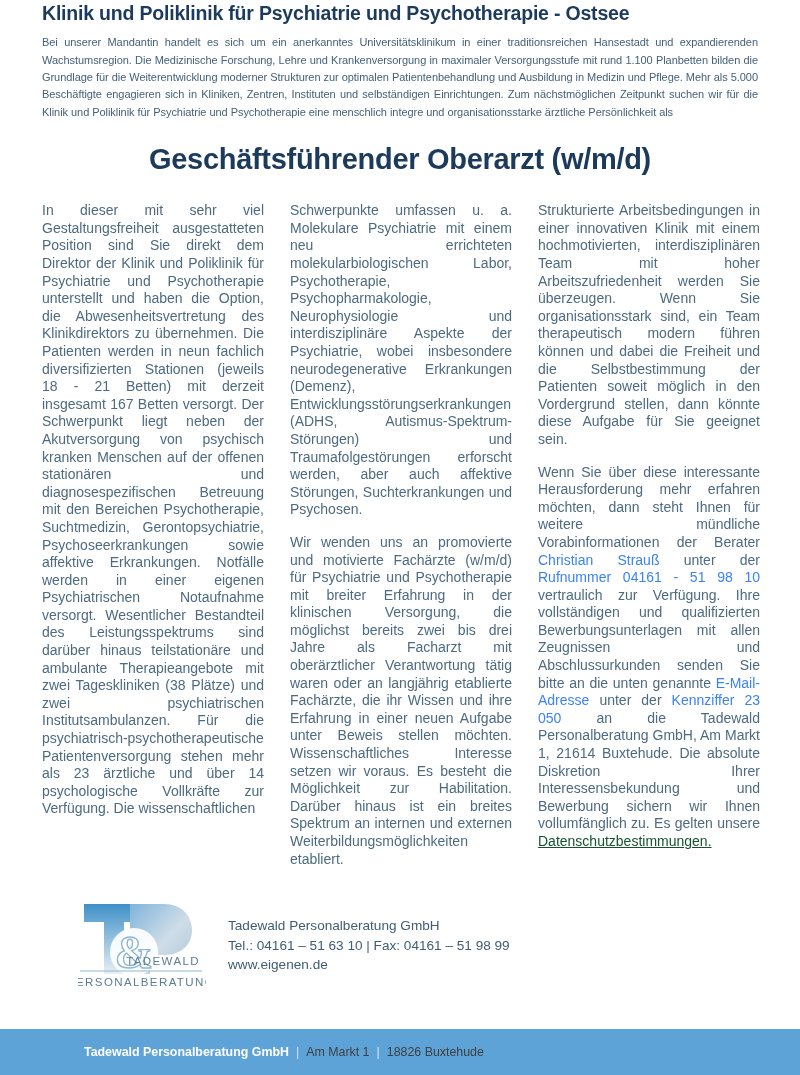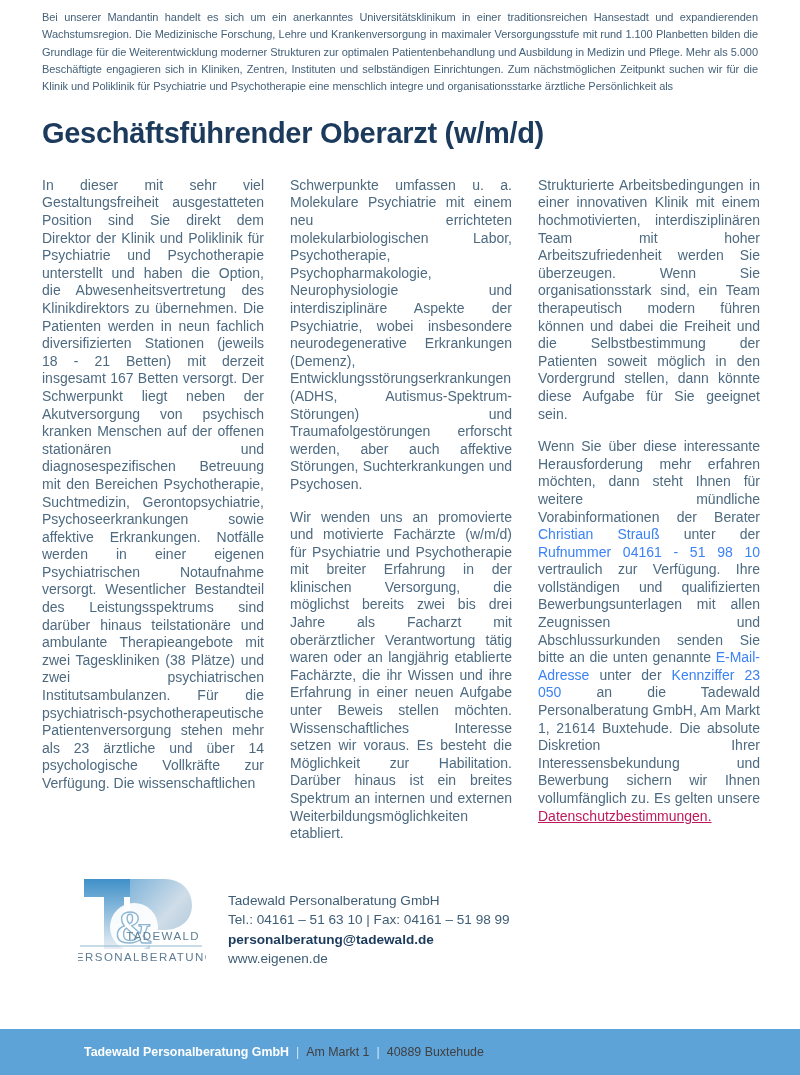--- a/index.html
+++ b/index.html
@@ -43,21 +43,21 @@
     margin: 9px 0 0 0;
     font-size: 11px;
     line-height: 17.3px;
     text-align: justify;
     color: #44617a;
     letter-spacing: -0.05px;
   }
 
   
   .job-title {
-    text-align: left;
+    text-align: center;
     font-size: 29px;
     font-weight: bold;
     color: #1b3a5c;
     margin: 22px 0 0 0;
     letter-spacing: -0.3px;
     line-height: 1.15;
   }
 
   
   .columns {
@@ -77,21 +77,21 @@
     text-justify: inter-word;
     color: #4d6a80;
     hyphens: manual;
   }
   .col p:last-child { margin-bottom: 0; }
   .col b, .col strong {
     font-weight: normal;
     color: #3b82f6;
   }
   .col a.doclink {
-    color: #be185d;
+    color: #14532d;
   }
 
   
   .footer-contact {
     display: flex;
     align-items: flex-start;
     margin-top: 34px;
     padding-left: 36px;
   }
   .logo {
@@ -133,20 +133,21 @@
   }
   .bottom-bar .bb-text { color: #404040; }
 </style>
 </head>
 <body>
 
 <div class="page">
 
   <div class="content">
 
+    <h1 class="headline">Klinik und Poliklinik für Psychiatrie und Psychotherapie - Ostsee</h1>
 
     <p class="intro">Bei unserer Mandantin handelt es sich um ein anerkanntes Universitätsklinikum in einer traditionsreichen Hansestadt und expandierenden Wachstumsregion. Die Medizinische Forschung, Lehre und Krankenversorgung in maximaler Versorgungsstufe mit rund 1.100 Planbetten bilden die Grundlage für die Weiterentwicklung moderner Strukturen zur optimalen Patientenbehandlung und Ausbildung in Medizin und Pflege. Mehr als 5.000 Beschäftigte engagieren sich in Kliniken, Zentren, Instituten und selbständigen Einrichtungen. Zum nächstmöglichen Zeitpunkt suchen wir für die Klinik und Poliklinik für Psychiatrie und Psychotherapie eine menschlich integre und organisationsstarke ärztliche Persönlichkeit als</p>
 
     <h2 class="job-title">Geschäftsführender Oberarzt (w/m/d)</h2>
 
     <div class="columns">
 
       <div class="col">
         <p>In dieser mit sehr viel Gestaltungsfreiheit ausgestatteten Position sind Sie direkt dem Direktor der Klinik und Poliklinik für Psychiatrie und Psychotherapie unterstellt und haben die Option, die Abwesenheitsvertretung des Klinikdirektors zu übernehmen. Die Patienten werden in neun fachlich diversifizierten Stationen (jeweils 18 - 21 Betten) mit derzeit insgesamt 167 Betten versorgt. Der Schwerpunkt liegt neben der Akutversorgung von psychisch kranken Menschen auf der offenen stationären und diagnosespezifischen Betreuung mit den Bereichen Psychotherapie, Suchtmedizin, Gerontopsychiatrie, Psychoseerkrankungen sowie affektive Erkrankungen. Notfälle werden in einer eigenen Psychiatrischen Notaufnahme versorgt. Wesentlicher Bestandteil des Leistungsspektrums sind darüber hinaus teilstationäre und ambulante Therapieangebote mit zwei Tageskliniken (38 Plätze) und zwei psychiatrischen Institutsambulanzen. Für die psychiatrisch-psychotherapeutische Patientenversorgung stehen mehr als 23 ärztliche und über 14 psychologische Vollkräfte zur Verfügung. Die wissenschaftlichen</p>
       </div>
@@ -189,29 +190,28 @@
 
           <text x="122" y="63" text-anchor="end" font-family="'Liberation Sans', sans-serif" font-size="11.5" letter-spacing="1.4" fill="#5d7d93">TADEWALD</text>
           <line x1="2" y1="69" x2="124" y2="69" stroke="#8fb7d3" stroke-width="1.1"></line>
           <text x="63" y="84" text-anchor="middle" font-family="'Liberation Sans', sans-serif" font-size="11.5" letter-spacing="1.4" fill="#5d7d93">PERSONALBERATUNG</text>
         </svg>
       </div>
 
       <div class="contact-lines">
         <div>Tadewald Personalberatung GmbH</div>
         <div>Tel.: 04161 – 51 63 10 | Fax: 04161 – 51 98 99</div>
-        <div class="strong-line">personalberatung@tadewald.de</div>
         <div>www.eigenen.de</div>
       </div>
 
     </div>
 
   </div>
 
   <div class="bottom-bar">
     <span class="bb-name">Tadewald Personalberatung GmbH</span>
     <span class="sep">|</span>
     <span class="bb-text">Am Markt 1</span>
     <span class="sep">|</span>
-    <span class="bb-text">40889 Buxtehude</span>
+    <span class="bb-text">18826 Buxtehude</span>
   </div>
 
 </div>
 
 </body></html>

